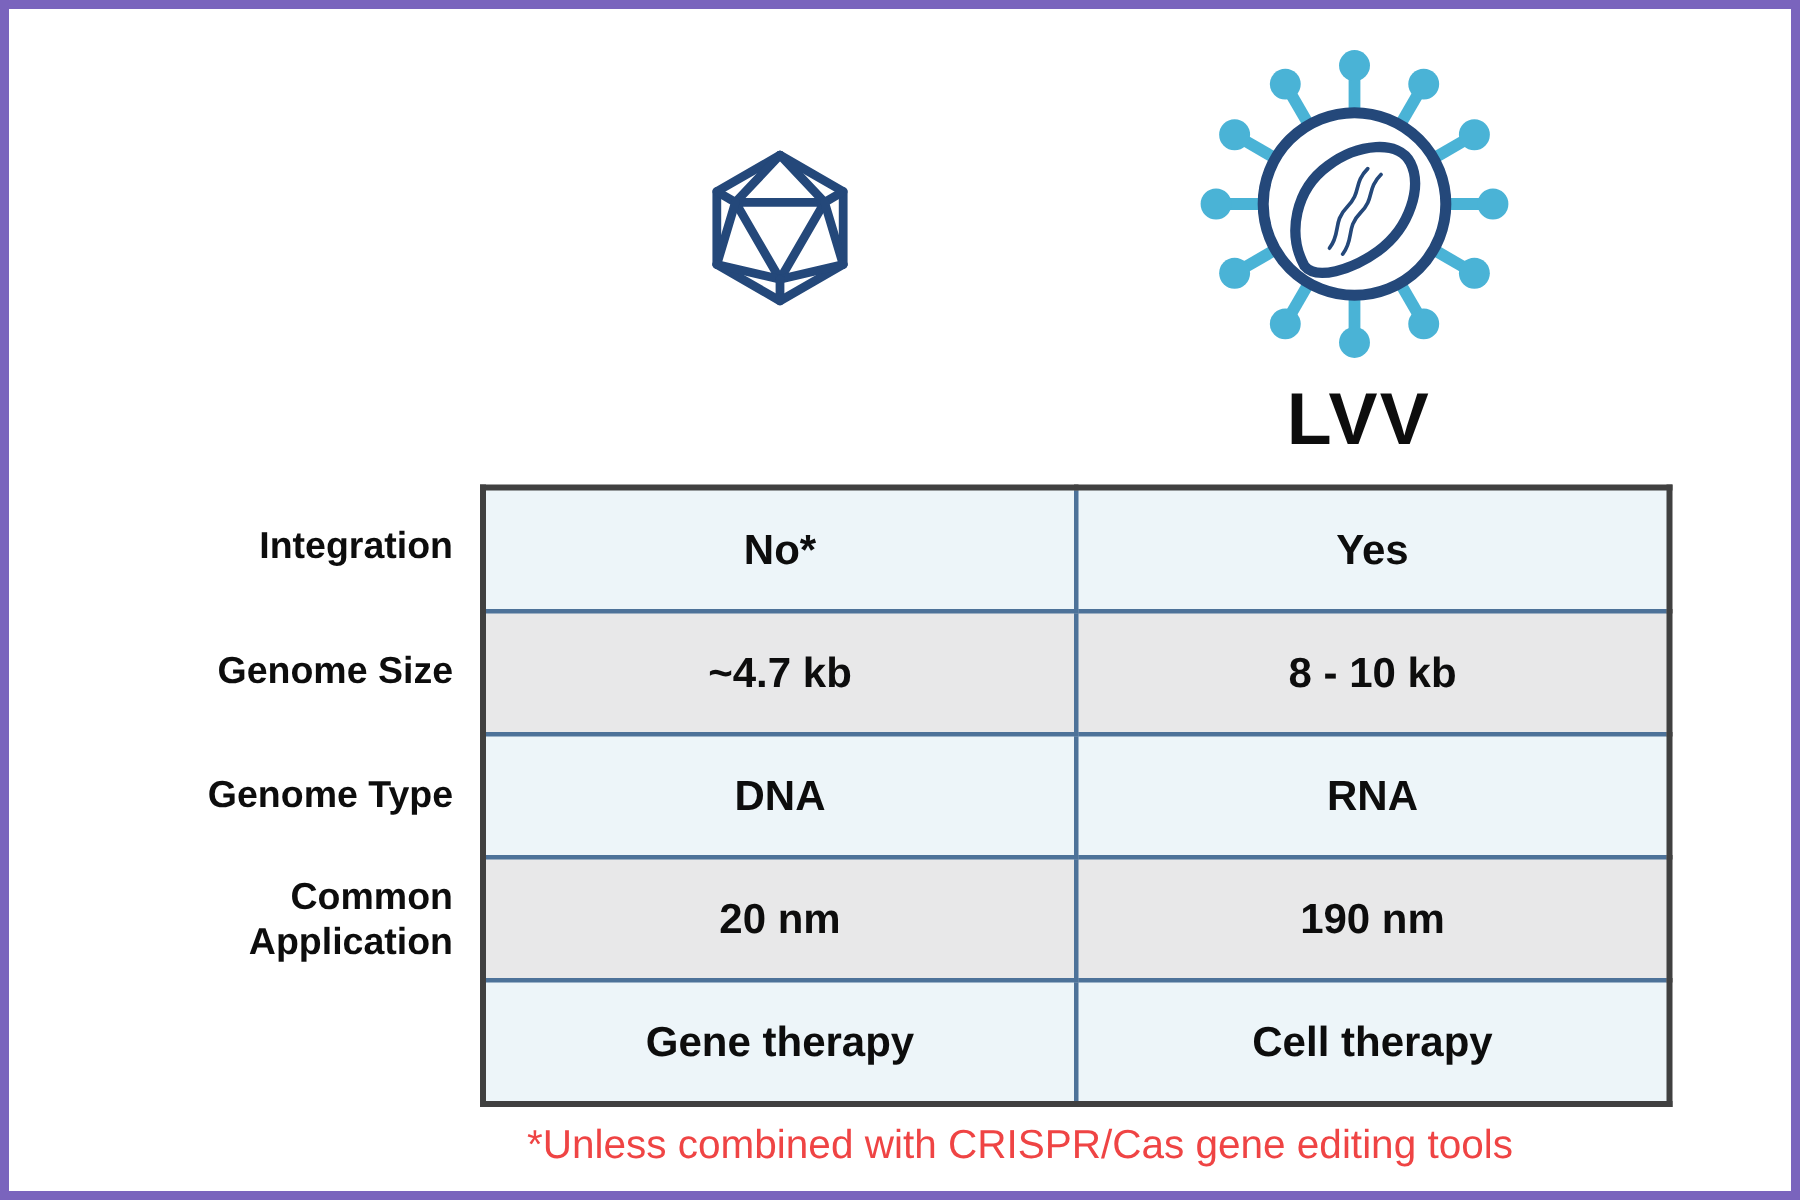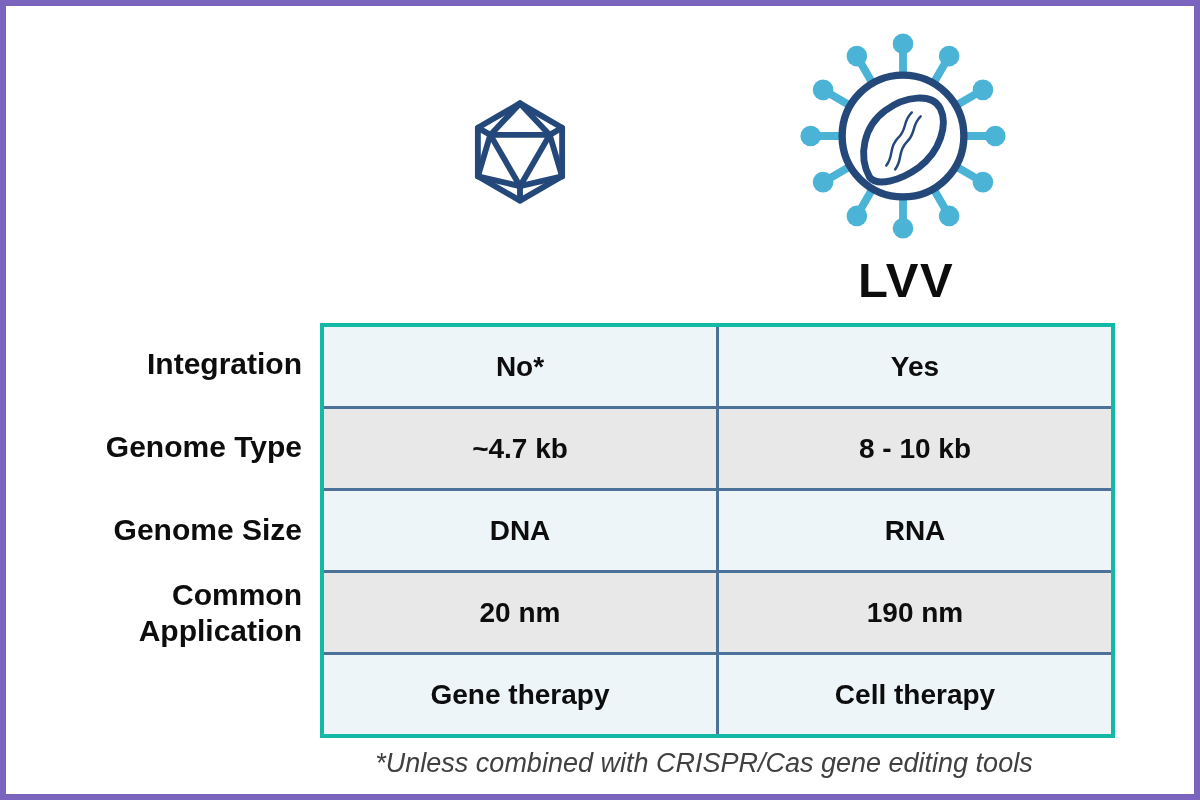--- a/index.html
+++ b/index.html
@@ -23,39 +23,39 @@
   }
   #aav-header{left:404px;}
   #lvv-header{left:790px;}
   #row-labels{
     position:absolute;left:58px;top:317px;width:238px;
   }
   .row-label{
     height:82.8px;
     display:flex;align-items:center;justify-content:flex-end;
     text-align:right;
-    font-size:30px;font-weight:bold;color:#0D0D0D;line-height:1.2;
+    font-size:25px;font-weight:bold;color:#0D0D0D;line-height:1.2;
   }
   #comparison-table{
     position:absolute;left:314px;top:317px;
     border-collapse:collapse;
-    border:4px solid #14b8a6;
+    border:4px solid #404040;
   }
   #comparison-table td{
     width:392px;height:79px;padding:0;
     border:3px solid #4D7299;
     text-align:center;vertical-align:middle;
     font-size:28px;font-weight:bold;color:#0D0D0D;
   }
   tr.row-blue td{background:#EDF5F9;}
   tr.row-gray td{background:#E8E8E9;}
   #footnote{
-    position:absolute;left:248px;top:742px;width:900px;
+    position:absolute;left:224px;top:742px;width:900px;
     text-align:center;
-    font-size:27px;font-style:italic;color:#404040;
+    font-size:27px;color:#ef4444;
   }
 </style>
 </head>
 <body>
 
 <div id="frame">
 
   <svg id="aav-icon" class="icon" viewBox="0 0 120 120" fill="none">
     <g stroke="#24487A" stroke-width="6.5" stroke-linejoin="round" stroke-linecap="round">
 
@@ -111,22 +111,22 @@
     <g stroke="#24487A" stroke-width="2.5" stroke-linecap="round">
       <path d="M -17 30 C -9 20 -15 12 -5 2 C 5 -8 -1 -14 9 -24"></path>
       <path d="M -8 34 C 0 24 -6 16 4 6 C 14 -4 8 -10 18 -20"></path>
     </g>
   </svg>
 
   <div id="lvv-header" class="col-header">LVV</div>
 
   <div id="row-labels">
     <div class="row-label">Integration</div>
+    <div class="row-label">Genome Size</div>
     <div class="row-label">Genome Type</div>
-    <div class="row-label">Genome Size</div>
     <div class="row-label">Common Application</div>
   </div>
 
   <table id="comparison-table">
     <tbody>
         <tr class="row-blue">
       <td>No*</td>
       <td>Yes</td>
     </tr>
     <tr class="row-gray">

